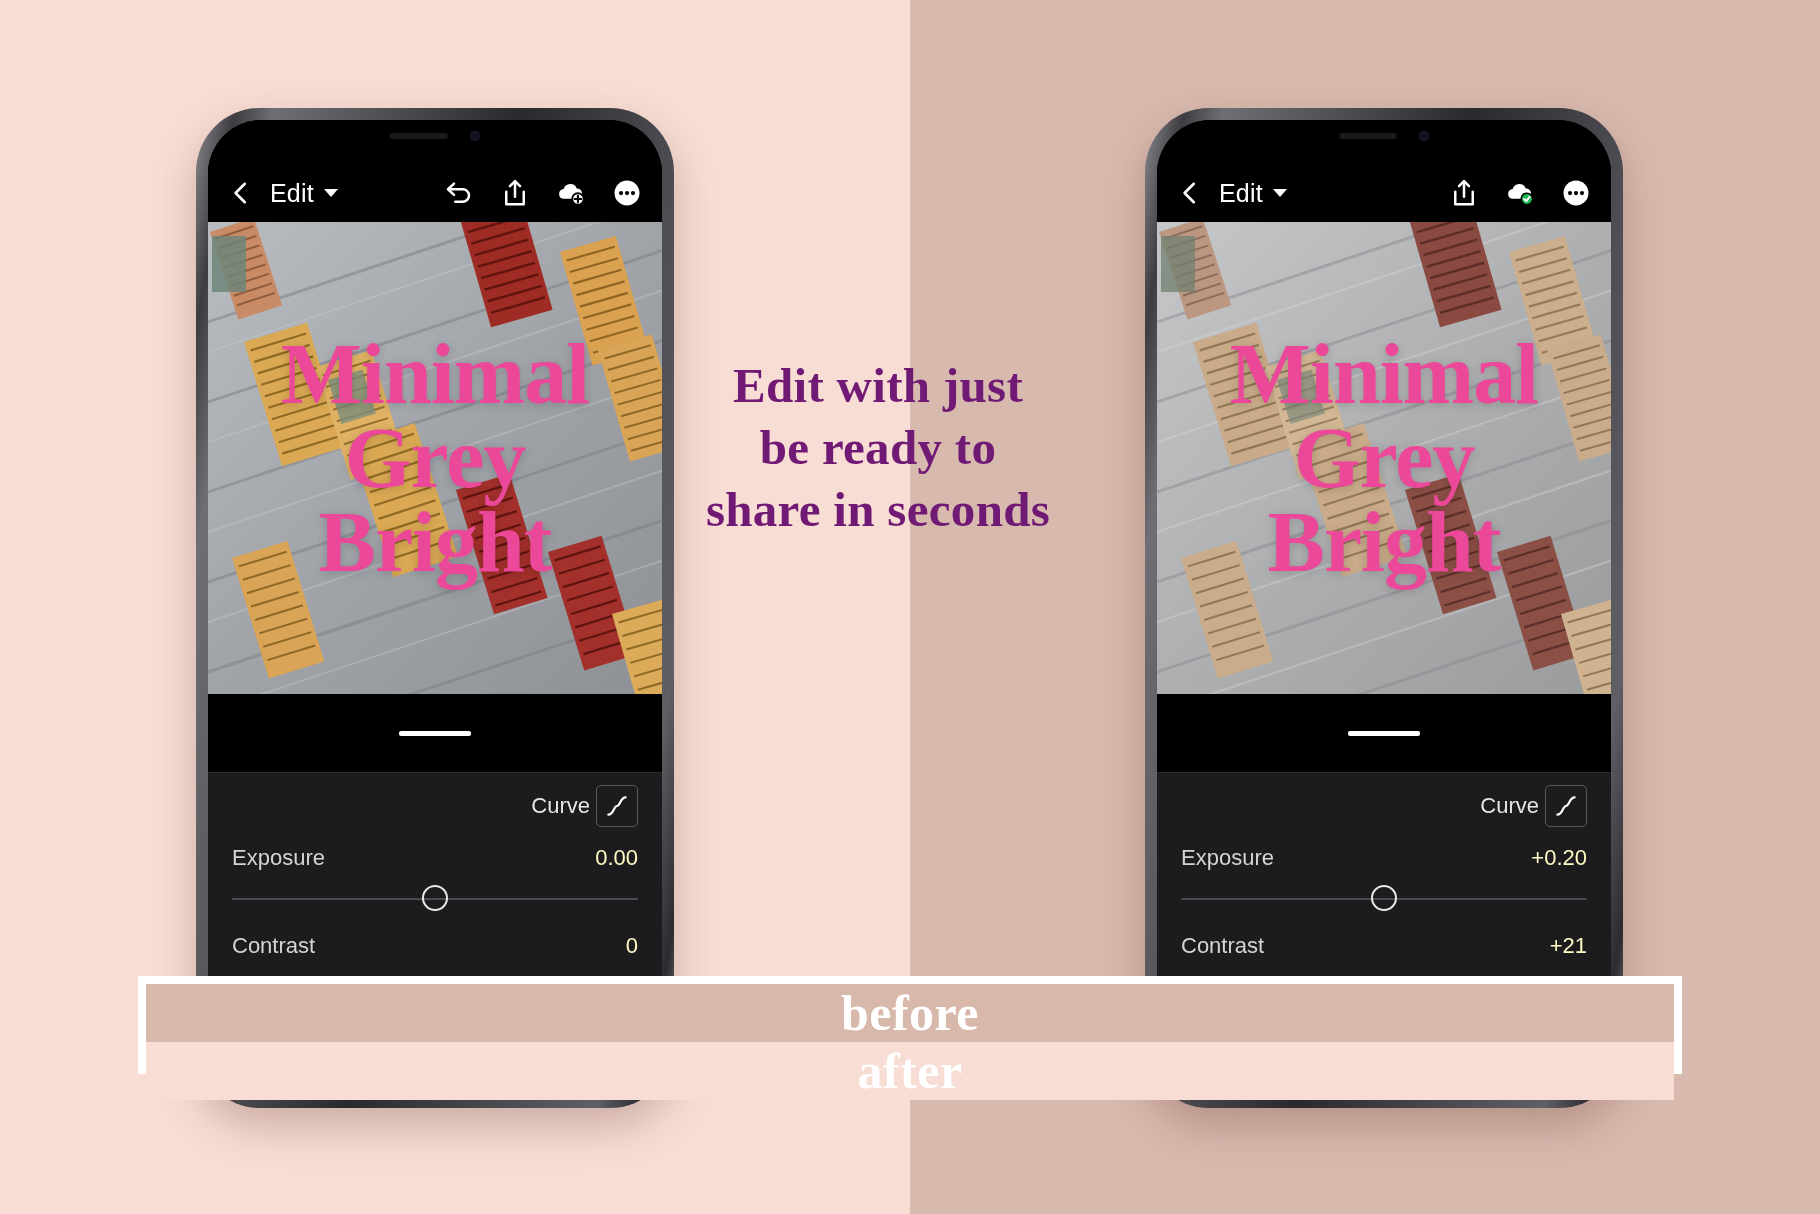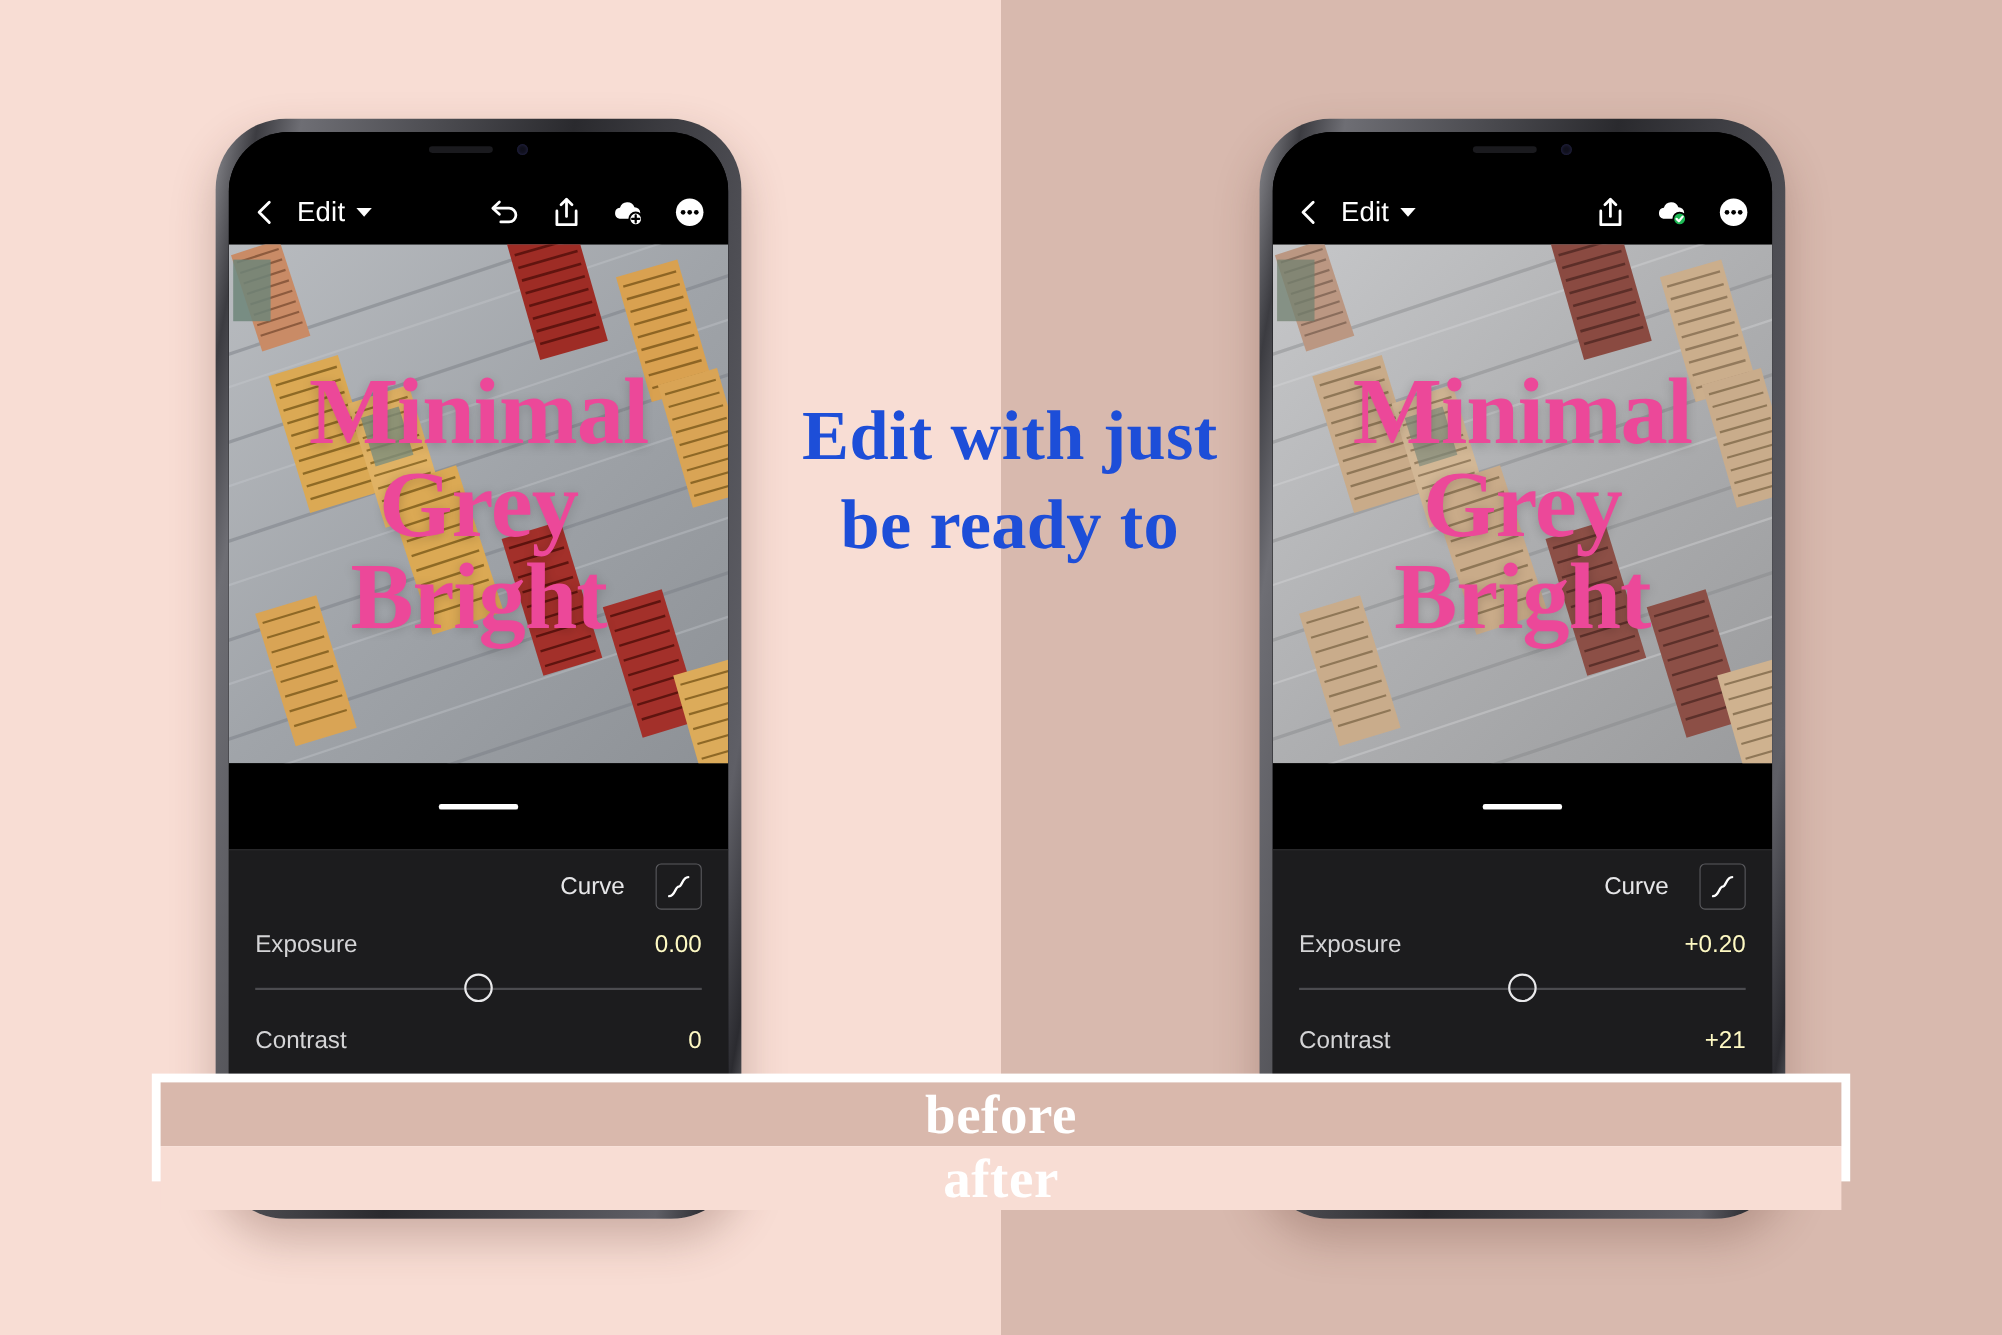--- a/index.html
+++ b/index.html
@@ -9,27 +9,27 @@
     position:relative;
     background:#F8DDD4;
   }
   .bg-split { position:absolute; inset:0; display:flex; }
   .bg-left  { width:910px; background:#F8DDD4; }
   .bg-right { width:910px; background:#D8B9AE; }
 
   
   .caption {
     position:absolute;
-    left:668px; top:355px; width:500px;
+    left:628px; top:355px; width:500px;
     text-align:center;
     font-family:"Liberation Serif", serif;
     font-weight:700;
-    font-size:64px;
+    font-size:49px;
     line-height:1.27;
-    color:#1d4ed8;
+    color:#701a75;
     letter-spacing:0.3px;
     z-index:5;
   }
   .caption div { white-space:nowrap; }
 
   
   .phone {
     position:absolute;
     width:478px; height:1000px;
     border-radius:64px;
@@ -114,21 +114,21 @@
   
   .panel {
     background:#1c1c1e;
     flex:1 1 auto;
     display:flex; flex-direction:column;
     padding:0 24px;
     border-top:1px solid #2c2c2e;
   }
   .curve-row {
     display:flex; align-items:center; justify-content:flex-end;
-    height:66px; gap:28px;
+    height:66px; gap:6px;
   }
   .curve-label { color:#e6e6e8; font-size:22px; }
   .curve-btn {
     width:42px; height:42px; border:1px solid #5a5a5e; border-radius:5px;
     display:flex; align-items:center; justify-content:center;
   }
   .slider-block { padding-top:6px; }
   .slider-head {
     display:flex; justify-content:space-between; align-items:baseline;
     color:#d4d4d6; font-size:22px;
@@ -200,20 +200,21 @@
 <body>
 
 <div class="bg-split">
   <div class="bg-left"></div>
   <div class="bg-right"></div>
 </div>
 
 <div class="caption">
   <div>Edit with just</div>
   <div>be ready to</div>
+  <div>share in seconds</div>
 </div>
 
 <div class="phone left">
   <div class="phone-inner">
     <div class="notch">
       <div class="speaker"></div>
       <div class="frontcam"></div>
     </div>
 
     <div class="app">

